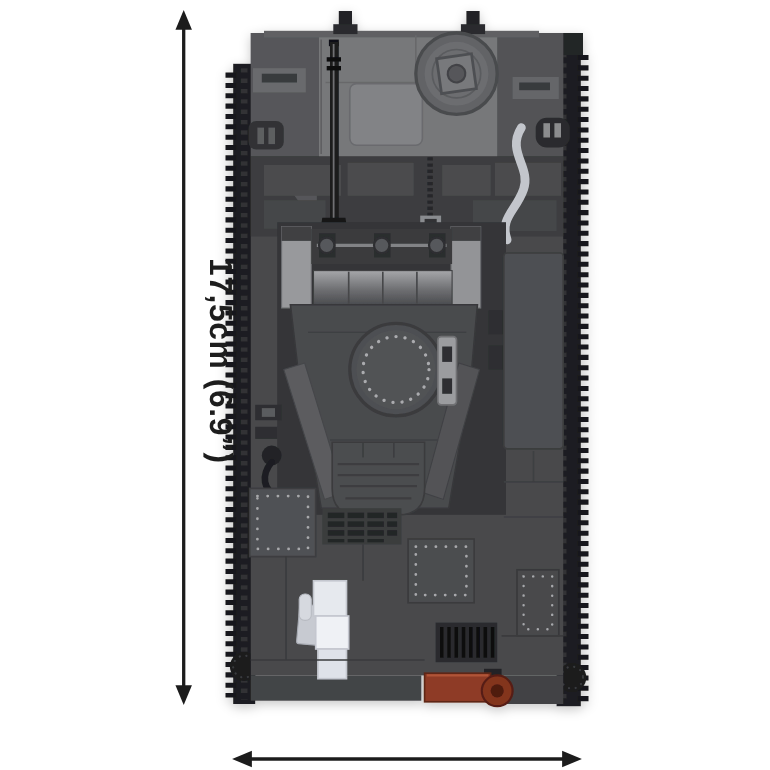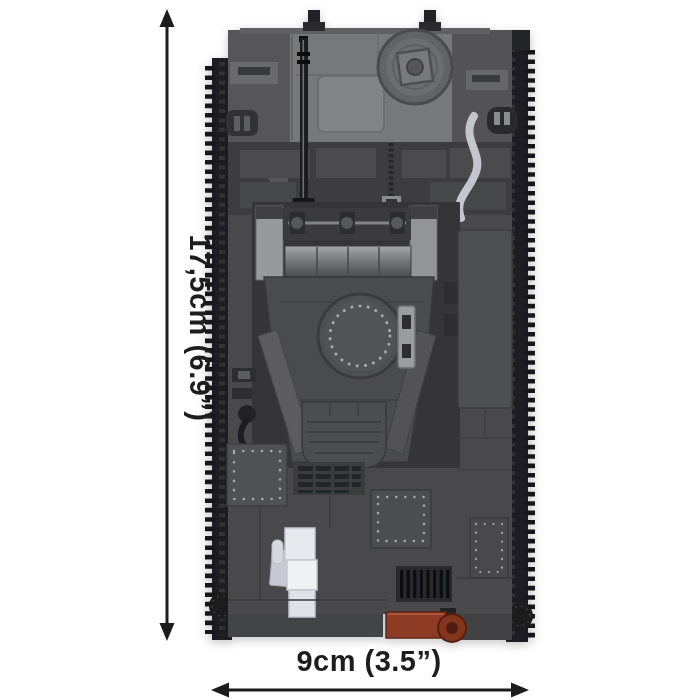--- a/index.html
+++ b/index.html
@@ -302,14 +302,13 @@
     </g>
     <g>
       <line class="arrow-line" x1="226" y1="690" x2="514" y2="690"></line>
       <polygon class="arrow-head" points="211,690 229,682.5 229,697.5"></polygon>
       <polygon class="arrow-head" points="529,690 511,682.5 511,697.5"></polygon>
     </g>
   </svg>
 
   <span class="dim-label vertical">17,5cm (6.9”)</span>
 
-  <span class="dim-label horizontal">9cm (3.5”)</span>
 </div>
 
 </body></html>

